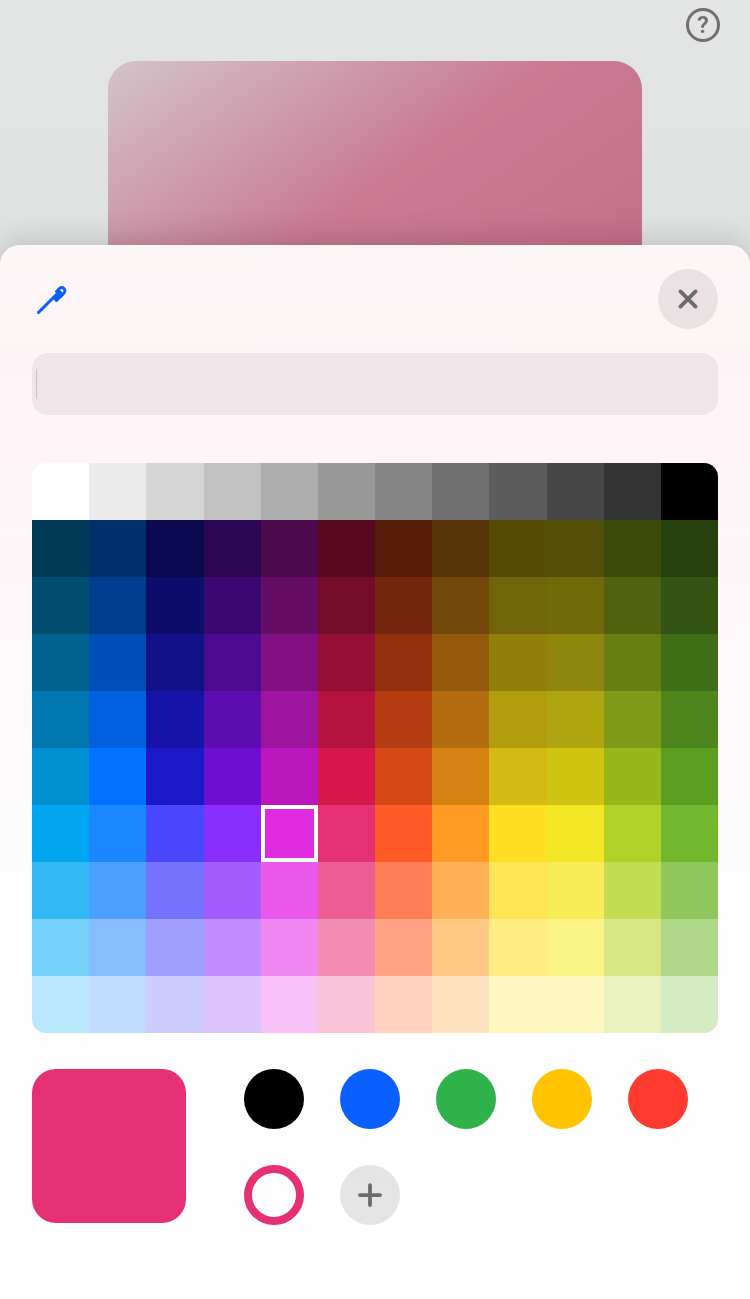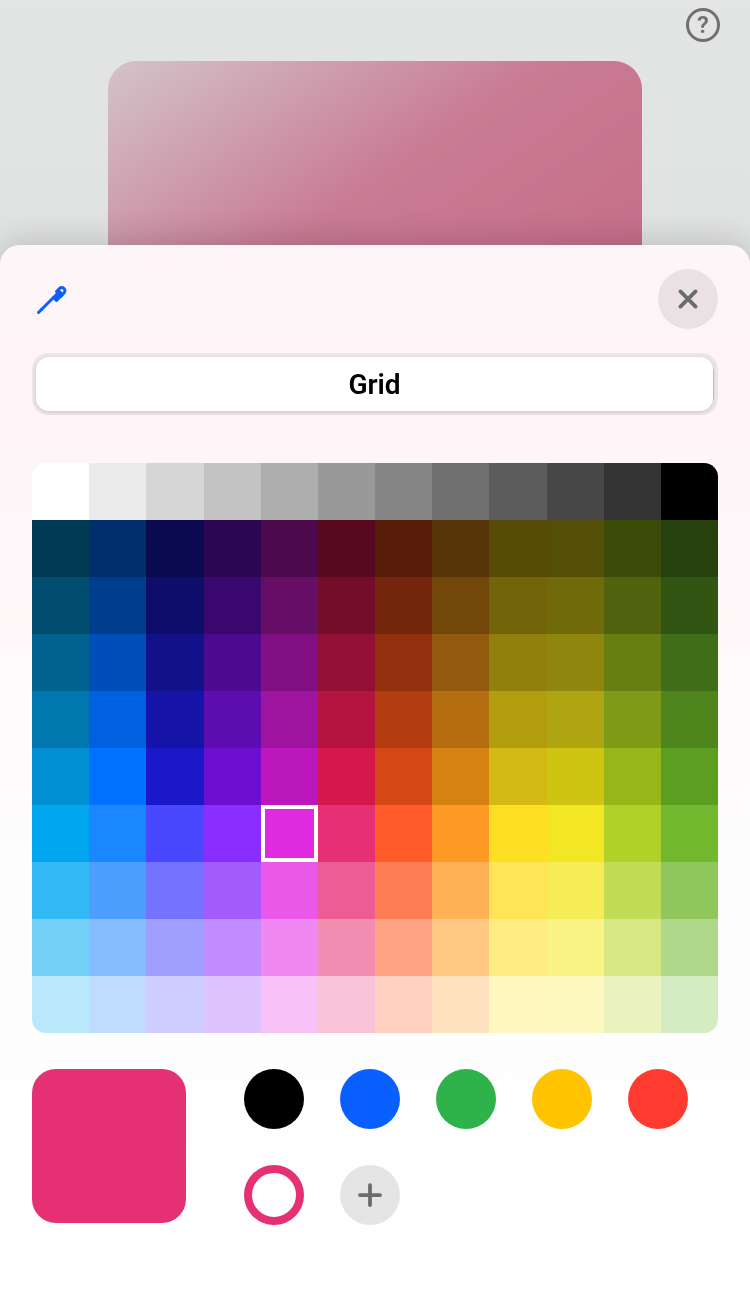--- a/index.html
+++ b/index.html
@@ -178,23 +178,20 @@
     </div>
     <div class="close-button">
       <svg viewBox="0 0 24 24" stroke="#6b6b6b" stroke-width="3.5" stroke-linecap="round">
         <line x1="5" y1="5" x2="19" y2="19"></line>
         <line x1="19" y1="5" x2="5" y2="19"></line>
       </svg>
     </div>
   </div>
 
   <div class="segmented">
-    <div class="segment selected">
-      <span>Grid</span>
-    </div>
     <div class="seg-divider"></div>
   </div>
 
   <div class="grid-wrap">
     <div class="grid-rows" id="grid-rows">
         <div class="grid-row">
           <div class="cell" style="background: rgb(255, 255, 255);"></div>
           <div class="cell" style="background: rgb(235, 235, 235);"></div>
           <div class="cell" style="background: rgb(214, 214, 214);"></div>
           <div class="cell" style="background: rgb(194, 194, 194);"></div>

